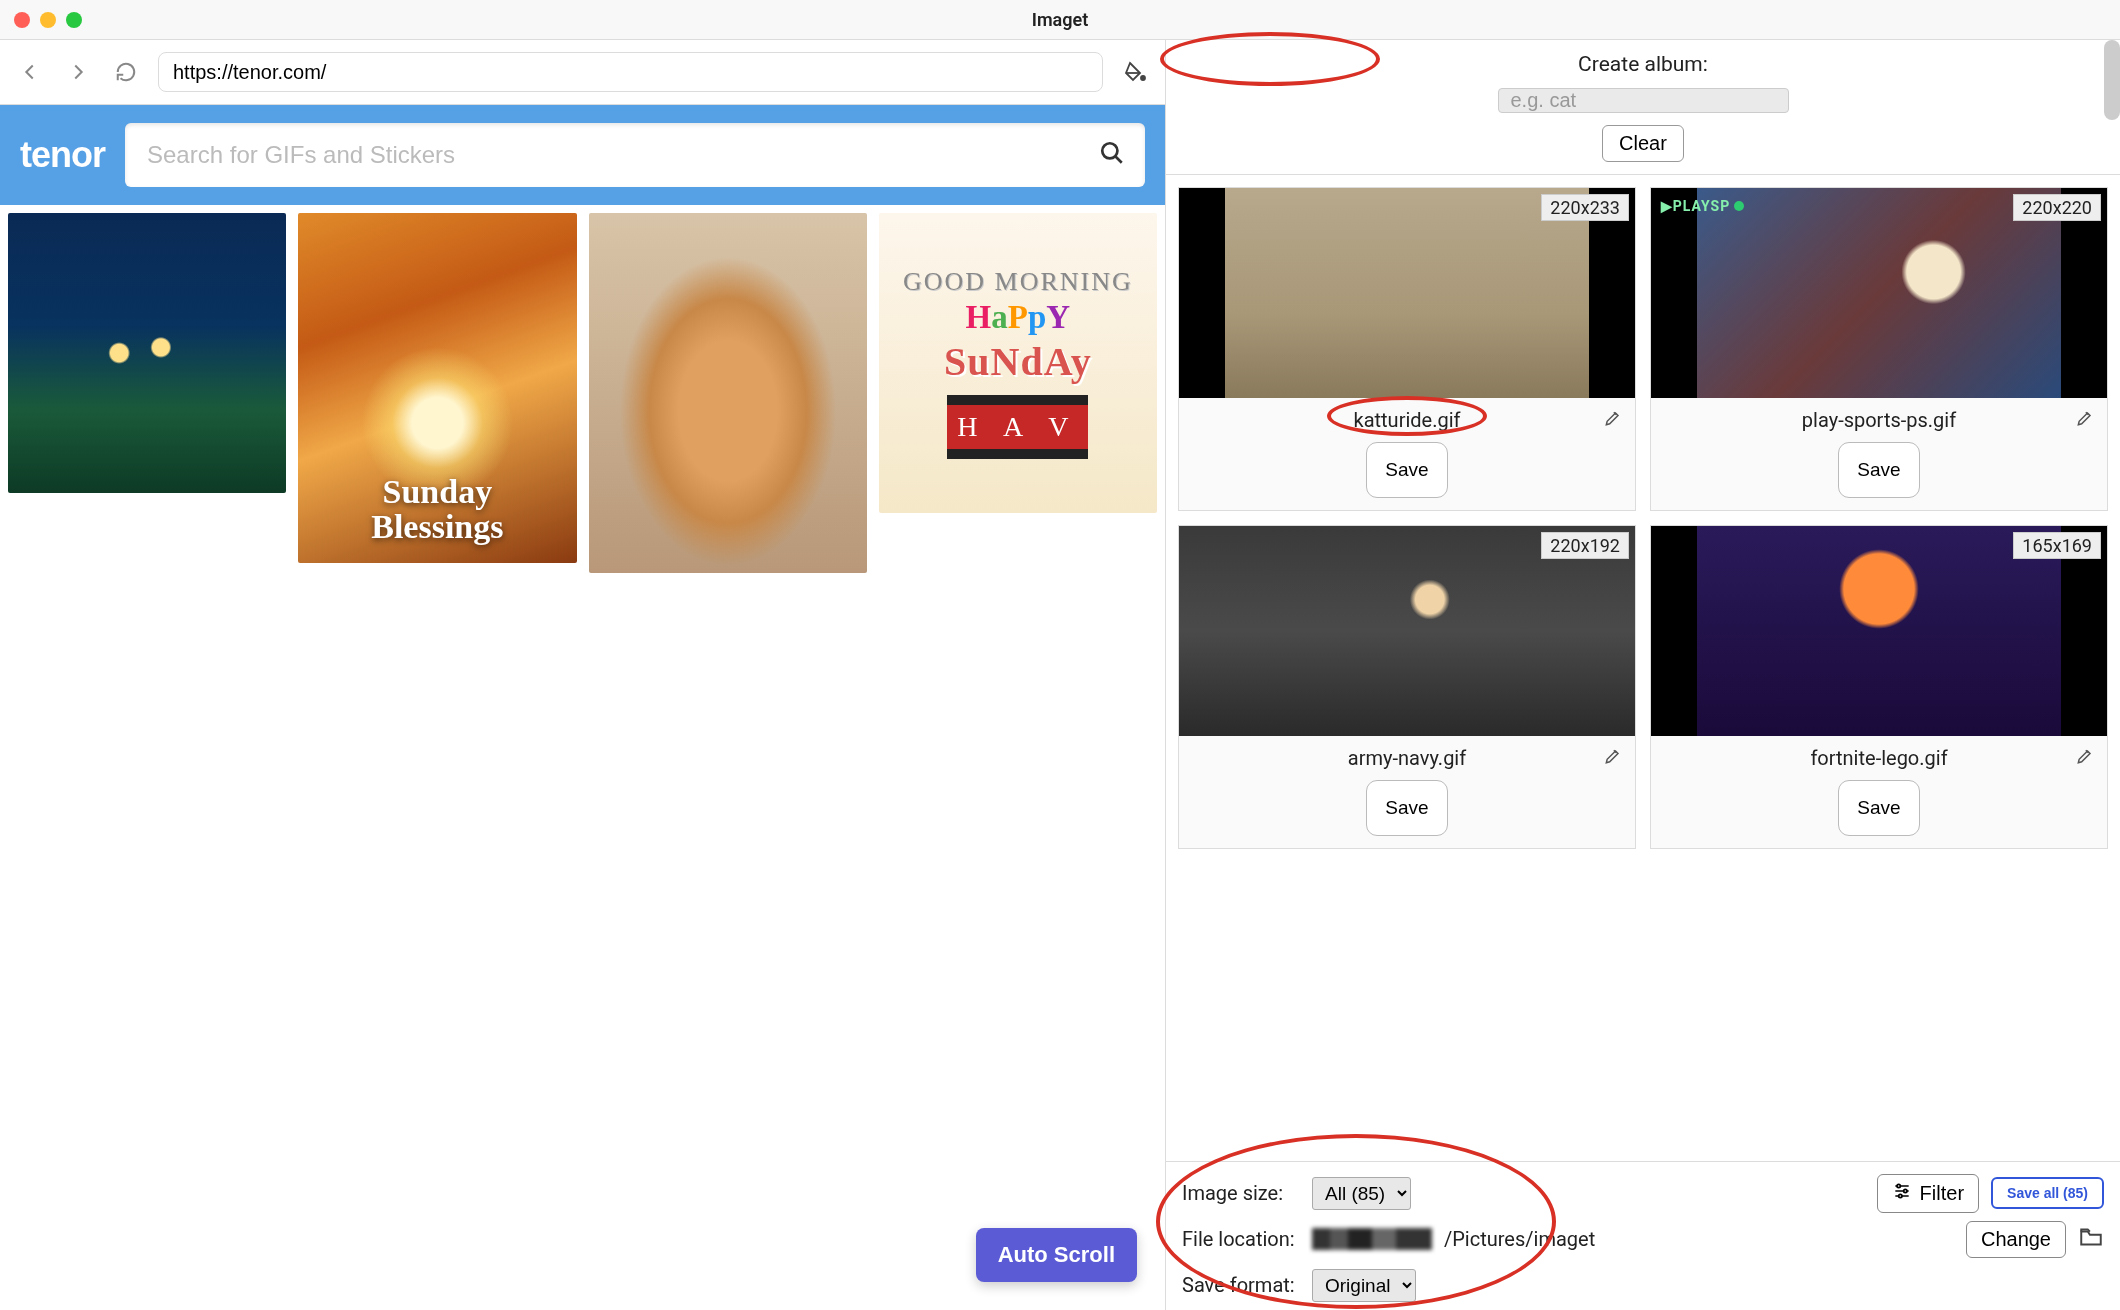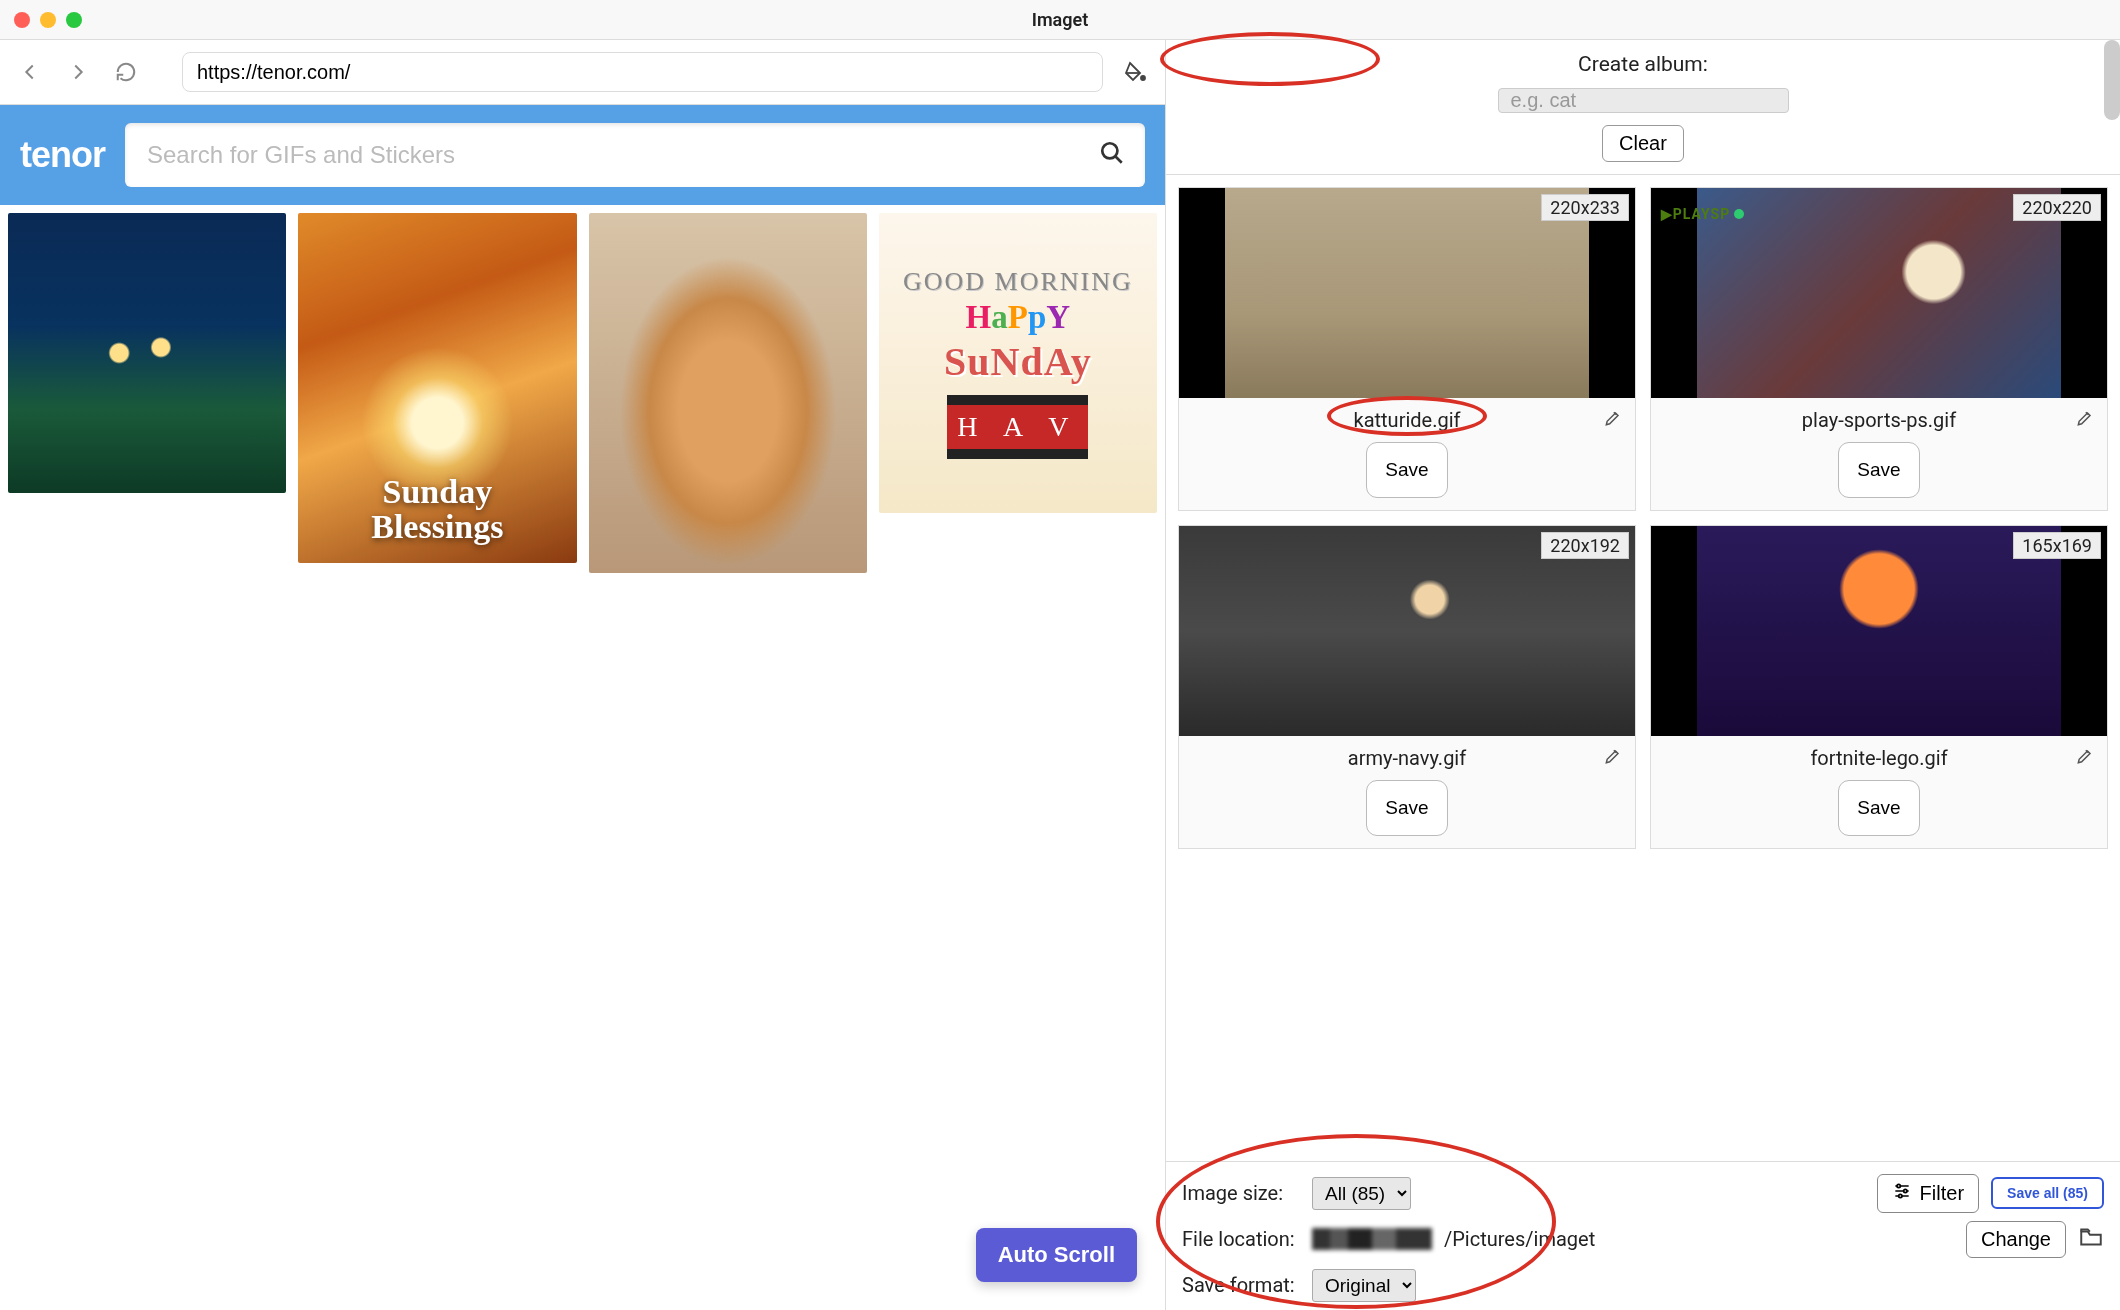--- a/index.html
+++ b/index.html
@@ -51,21 +51,21 @@
     padding: 12px 14px;
     border-bottom: 1px solid var(--border);
   }
   .nav-btn {
     width:32px; height:32px; display:flex; align-items:center; justify-content:center;
     color:#888; cursor:pointer; border-radius:6px;
   }
   .nav-btn svg { width:22px; height:22px; }
   .url-input {
     flex:1; height:40px; border:1px solid var(--border); border-radius:8px;
-    padding:0 14px; font-size:20px; outline:none;margin-left:24px;
+    padding:0 14px; font-size:20px; outline:none;
   }
   .paint-btn { width:32px; height:32px; color:#444; cursor:pointer; display:flex; align-items:center; justify-content:center;}
   .paint-btn svg{width:24px;height:24px;}
 
   
   .tenor-wrap { flex:1; overflow:hidden; position:relative; }
   .tenor-header {
     background: var(--tenor-blue);
     padding: 18px 20px;
     display:flex; align-items:center; gap:20px;
@@ -180,22 +180,22 @@
     position:relative; background:#000; height:210px;
     display:flex; align-items:center; justify-content:center;
   }
   .thumb .dim-badge {
     position:absolute; top:6px; right:6px;
     background:var(--badge-bg); border:1px solid #ccc;
     padding:2px 8px; font-size:18px;
   }
   .thumb .watermark {
     position:absolute; top:10px; left:10px;
-    color:#4d7c0f; font-size:14px; font-weight:700; letter-spacing:1px;
-    display:flex; align-items:center; gap:4px;margin-top:8px;
+    color:#86efac; font-size:14px; font-weight:700; letter-spacing:1px;
+    display:flex; align-items:center; gap:4px;
   }
   .thumb .watermark .dot{width:10px;height:10px;background:#2ecc71;border-radius:50%;}
   .thumb-inner { width:80%; height:100%; }
   .thumb.katturide .thumb-inner{
     background: linear-gradient(180deg, #b8a88c 0%, #a89878 60%, #8a7a5c 100%);
   }
   .thumb.playsports .thumb-inner{
     background:
       radial-gradient(circle at 65% 40%, #f4e6c8 0 10%, transparent 12%),
       linear-gradient(135deg, #3a5a8a 0%, #6a3a3a 50%, #2a4a7a 100%);

